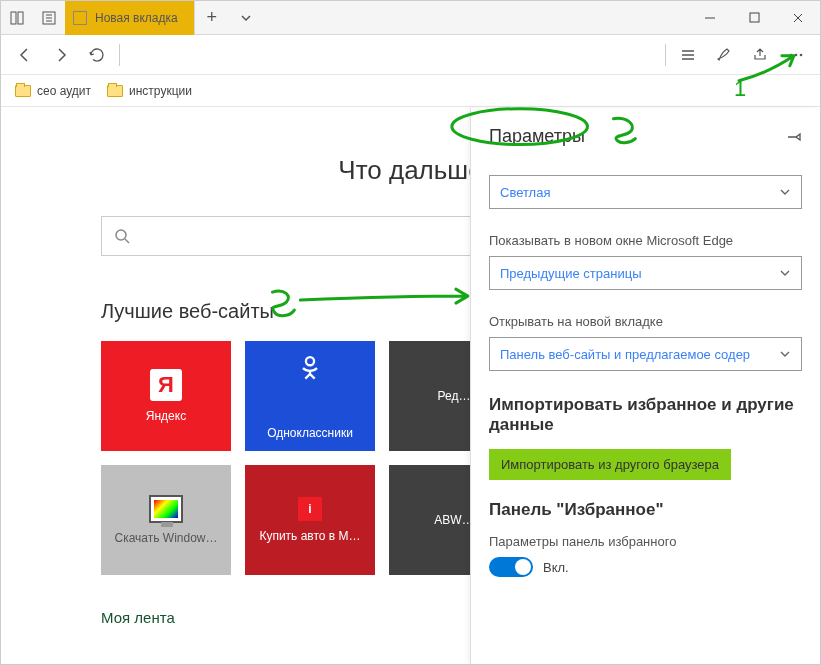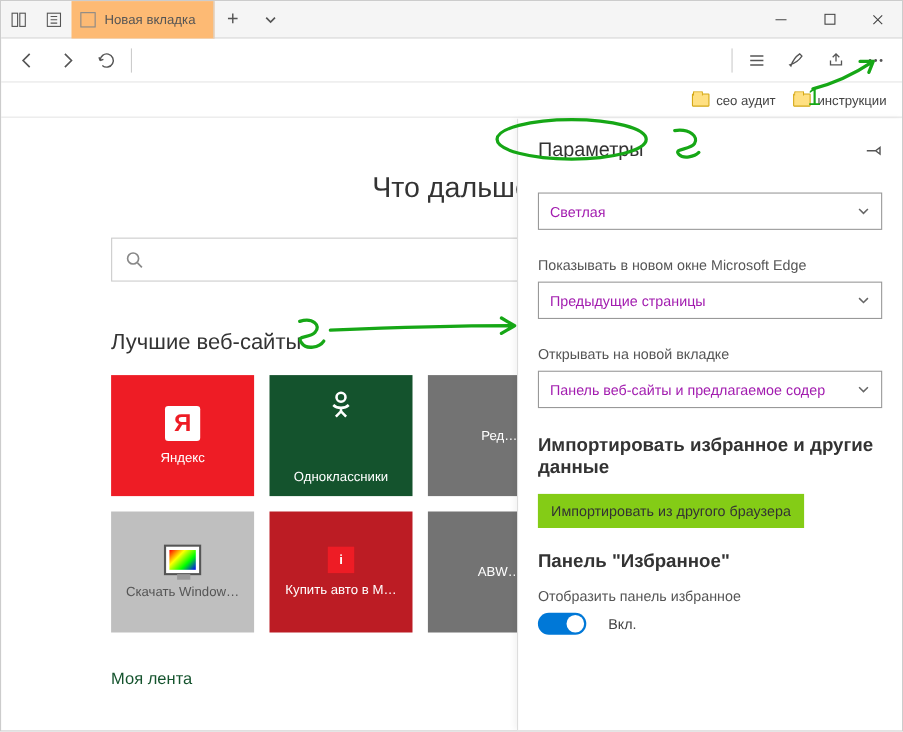--- a/index.html
+++ b/index.html
@@ -2,70 +2,70 @@
 <html><head>
 <meta charset="utf-8">
 <style>
 * { box-sizing: border-box; margin: 0; padding: 0; font-family: "Segoe UI", Arial, sans-serif; }
 body { width: 821px; height: 665px; background: #fff; overflow: hidden; position: relative; border: 1px solid #ccc; }
 
 
 .titlebar { height: 34px; display: flex; align-items: center; background: #f5f5f5; border-bottom: 1px solid #d8d8d8; }
 .titlebar .tab-outline-icons { display: flex; }
 .titlebar .tb-icon { width: 32px; height: 34px; display: flex; align-items: center; justify-content: center; color: #555; }
-.tab { display: flex; align-items: center; gap: 8px; height: 34px; padding: 0 16px 0 8px; background: #fdba74; border-right: 1px solid #d8d8d8; font-size: 12px; color: #555; }
+.tab { display: flex; align-items: center; gap: 8px; height: 34px; padding: 0 16px 0 8px; background: #eab308; border-right: 1px solid #d8d8d8; font-size: 12px; color: #555; }
 .tab-icon { width: 14px; height: 14px; border: 1px solid #888; }
 .newtab-btn { width: 34px; height: 34px; display: flex; align-items: center; justify-content: center; font-size: 18px; color: #555; }
 .chev { width: 34px; height: 34px; display: flex; align-items: center; justify-content: center; color: #555; }
 .spacer { flex: 1; }
 .winbtn { width: 44px; height: 34px; display: flex; align-items: center; justify-content: center; color: #444; }
 
 
 .toolbar { height: 40px; display: flex; align-items: center; padding: 0 6px; border-bottom: 1px solid #e5e5e5; }
 .tbtn { width: 36px; height: 36px; display: flex; align-items: center; justify-content: center; color: #555; }
 .addr { flex: 1; height: 28px; margin: 0 6px; }
 .toolbar .sep { width: 1px; height: 22px; background: #ccc; margin: 0 4px; }
 
 
-.favbar { height: 32px; display: flex; align-items: center; gap: 16px; padding: 0 14px; border-bottom: 1px solid #e5e5e5; font-size: 12px; color: #444; justify-content: flex-end; }
+.favbar { height: 32px; display: flex; align-items: center; gap: 16px; padding: 0 14px; border-bottom: 1px solid #e5e5e5; font-size: 12px; color: #444; }
 .favitem { display: flex; align-items: center; gap: 6px; }
 .folder-icon { width: 16px; height: 12px; background: #ffe082; border: 1px solid #d4a817; border-radius: 1px; position: relative; }
 .folder-icon::before { content: ""; position: absolute; top: -3px; left: 0; width: 7px; height: 3px; background: #ffe082; border: 1px solid #d4a817; border-bottom: none; border-radius: 1px 1px 0 0; }
 
 
 .content { position: relative; padding: 20px 100px; }
 h1.main-heading { text-align: center; font-weight: 400; font-size: 26px; color: #333; margin: 28px 0 30px; }
 .searchbox { width: 460px; height: 40px; margin-bottom: 44px; border: 1px solid #ccc; display: flex; align-items: center; padding: 0 12px; color: #888; font-size: 15px; gap: 10px; }
 .section-label { font-size: 20px; color: #333; margin: 0 0 18px; }
 .tiles { display: grid; grid-template-columns: repeat(3, 130px); gap: 14px; }
 .tile { height: 110px; display: flex; flex-direction: column; align-items: center; justify-content: center; color: #fff; font-size: 12px; gap: 8px; }
 .tile .tlabel { text-align: center; padding: 0 4px; white-space: nowrap; overflow: hidden; text-overflow: ellipsis; max-width: 120px; }
 .tile-red { background: #ee1c25; }
-.tile-orange { background: #14532d; gap: 45px; }
-.tile-dark { background: #737373; }
+.tile-orange { background: #1d4ed8; gap: 45px; }
+.tile-dark { background: #404040; }
 .tile-gray { background: #bfbfbf; color: #555; }
 .tile-crimson { background: #bc1c24; }
 .ya { width: 32px; height: 32px; background: #fff; color: #ee1c25; font-weight: bold; font-size: 22px; display: flex; align-items: center; justify-content: center; border-radius: 3px; }
 .ok { width: 28px; height: 28px; color: #fff; }
 .monitor { width: 34px; height: 28px; background: #fff; border: 2px solid #555; position: relative; }
 .monitor::after { content: ""; position: absolute; left: 10px; bottom: -6px; width: 12px; height: 5px; background: #999; }
 .monitor-inner { position: absolute; inset: 3px; background: linear-gradient(135deg, #ff0000, #ffff00, #00ff00, #0000ff); }
 .redbox { width: 24px; height: 24px; background: #ee1c25; display: flex; align-items: center; justify-content: center; color: #fff; font-size: 12px; font-weight: bold; }
 .feed-label { margin-top: 34px; font-size: 15px; color: #14532d; }
 
 
 .panel { position: absolute; right: 0; top: 107px; bottom: 0; width: 350px; background: #fff; border-left: 1px solid #ddd; box-shadow: -2px 0 6px rgba(0,0,0,0.06); padding: 18px 18px 0; overflow: hidden; }
 .panel-head { display: flex; align-items: center; justify-content: space-between; margin-bottom: 28px; }
 .panel-title { font-size: 18px; font-weight: 400; color: #333; }
 .pin { color: #555; }
 .panel-label { font-size: 13px; color: #555; margin-bottom: 8px; }
-.panel-select { height: 34px; border: 1px solid #999; display: flex; align-items: center; justify-content: space-between; padding: 0 10px; font-size: 13px; color: #a21caf; margin-bottom: 24px; cursor: pointer; }
+.panel-select { height: 34px; border: 1px solid #999; display: flex; align-items: center; justify-content: space-between; padding: 0 10px; font-size: 13px; color: #3b82f6; margin-bottom: 24px; cursor: pointer; }
 .panel-section-title { font-size: 17px; color: #333; font-weight: 700; margin-bottom: 14px; }
 .panel-button { display: inline-block; background: #84cc16; color: #333; font-size: 13px; padding: 8px 12px; margin-bottom: 20px; cursor: pointer; }
-.toggle-row { display: flex; align-items: center; gap: 20px; }
+.toggle-row { display: flex; align-items: center; gap: 10px; }
 .toggle { width: 44px; height: 20px; border-radius: 10px; background: #0078d7; position: relative; }
 .toggle::after { content: ""; position: absolute; right: 2px; top: 2px; width: 16px; height: 16px; background: #fff; border-radius: 50%; }
 .toggle-label { font-size: 13px; color: #444; }
 
 
 .annotation-layer { position: absolute; inset: 0; pointer-events: none; }
 .annotation-layer svg { width: 100%; height: 100%; }
 .ann-stroke { stroke: #16a716; stroke-width: 3; fill: none; stroke-linecap: round; stroke-linejoin: round; }
 .ann-text { fill: #16a716; font-size: 22px; font-family: Arial, sans-serif; }
 
@@ -244,21 +244,21 @@
         <path d="M2 4l4 4 4-4" fill="none" stroke="#666" stroke-width="1.4"></path>
       </svg>
   </div>
 
   <div class="panel-section-title">Импортировать избранное и другие данные</div>
   <div class="panel-button">
     <span>Импортировать из другого браузера</span>
   </div>
 
   <div class="panel-section-title">Панель "Избранное"</div>
-  <div class="panel-label">Отобразить панель избранное</div>
+  <div class="panel-label">Параметры панель избранного</div>
   <div class="toggle-row">
     <div class="toggle"></div>
     <span class="toggle-label">Вкл.</span>
   </div>
 </div>
 
 <div class="annotation-layer">
   <svg viewBox="0 0 821 665">
 
     <path class="ann-stroke" d="M740 80 C760 75 780 65 795 55 M795 55 l-4 10 M795 55 l-12 0"></path>

